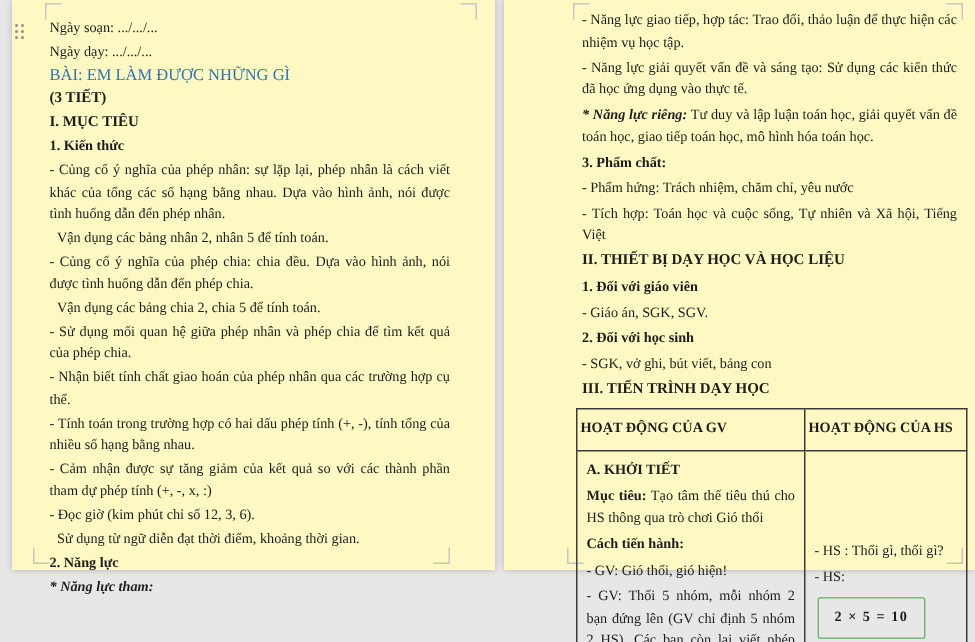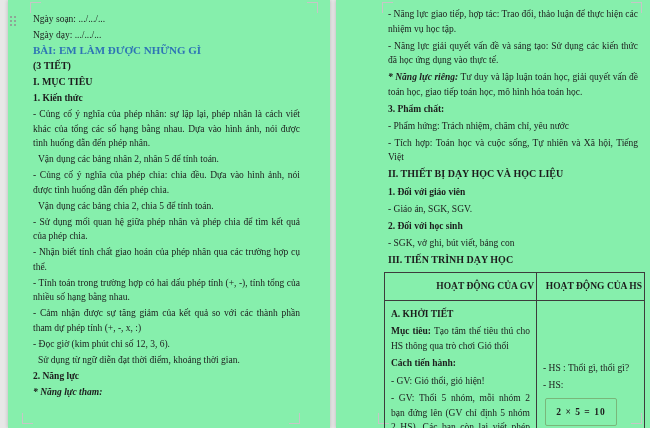--- a/index.html
+++ b/index.html
@@ -1,27 +1,27 @@
 <!DOCTYPE html>
 <html><head>
 <meta charset="utf-8">
 <style>
   html,body{margin:0;padding:0;}
   body{width:650px;height:428px;background:#e7e7e7;overflow:hidden;}
   .canvas{position:relative;width:650px;height:428px;font-family:"Liberation Serif", serif;color:#1c1c1c;}
-  .page{position:absolute;top:0;height:428px;background:#86efac;box-shadow:0 0 4px rgba(0,0,0,.22);}
+  .page{position:absolute;top:0;height:380px;background:#fef9c3;box-shadow:0 0 4px rgba(0,0,0,.22);}
   .page-left{left:8px;width:322px;}
   .page-right{left:336px;width:314px;}
   .doc{position:relative;font-size:9.5px;line-height:14.5px;}
   .doc-left{padding:12px 30px 0 25px;}
   .doc-right{padding:7px 12px 0 52px;}
   .doc p{margin:0 0 1.5px;text-align:justify;}
   .doc-right p{margin-bottom:2.5px;}
   .meta{text-align:left;margin:0 0 3px;}
-  .title{margin:10px 0 2px;text-align:center;font-weight:bold;color:#2e74b5;font-size:11px;line-height:13px;}
+  .title{margin:10px 0 2px;text-align:center;font-weight:normal;color:#2e74b5;font-size:11px;line-height:13px;}
   .subtitle{text-align:center;font-weight:bold;margin:0 0 14px;font-size:10px;}
   .h-major{font-weight:bold;font-size:10px;margin:0 0 2px;text-align:left !important;}
   .doc-left .h-major{margin-top:2px;font-family:Liberation Serif, serif;}
   .doc-right .h-major{margin:2px 0 3px;}
   .h-minor{font-weight:bold;margin:3px 0 2px;text-align:left !important;}
   .indent{padding-left:5px;}
   .bi{font-weight:bold;font-style:italic;}
   .b{font-weight:bold;}
   
   .drag-handle{position:absolute;left:2px;top:16px;width:8px;height:11px;cursor:grab;}
@@ -29,21 +29,21 @@
     box-shadow:4px 0 0 #8f8f8f,0 4px 0 #8f8f8f,4px 4px 0 #8f8f8f,0 8px 0 #8f8f8f,4px 8px 0 #8f8f8f;}
   
   .mark{position:absolute;width:10px;height:10px;}
   .mark.tl{border-left:1px solid #c6c6c6;border-top:1px solid #c6c6c6;}
   .mark.tr{border-right:1px solid #c6c6c6;border-top:1px solid #c6c6c6;}
   .mark.bl{border-left:1px solid #c6c6c6;border-bottom:1px solid #c6c6c6;}
   .mark.br{border-right:1px solid #c6c6c6;border-bottom:1px solid #c6c6c6;}
   
   table.acts{border-collapse:collapse;width:260px;margin:5px 0 0 -4px;table-layout:fixed;}
   table.acts th,table.acts td{border:1px solid #3c3c3c;}
-  table.acts th{font-size:9.5px;padding:6px 2px;text-align:right;font-weight:bold;}
+  table.acts th{font-size:9.5px;padding:6px 2px;text-align:left;font-weight:bold;}
   table.acts col.c-gv{width:152px;}
   table.acts col.c-hs{width:108px;}
   table.acts td{vertical-align:top;padding:6px 6px 8px;}
   table.acts td p{margin:0 0 3px;}
   .hs-spacer{height:54px;}
   .eq-box{width:66px;border:1.5px solid #79b77a;border-radius:2px;text-align:center;padding:6px 2px;
     font-weight:bold;margin:5px 2px 6px;letter-spacing:1px;}
 </style>
 </head>
 <body>

